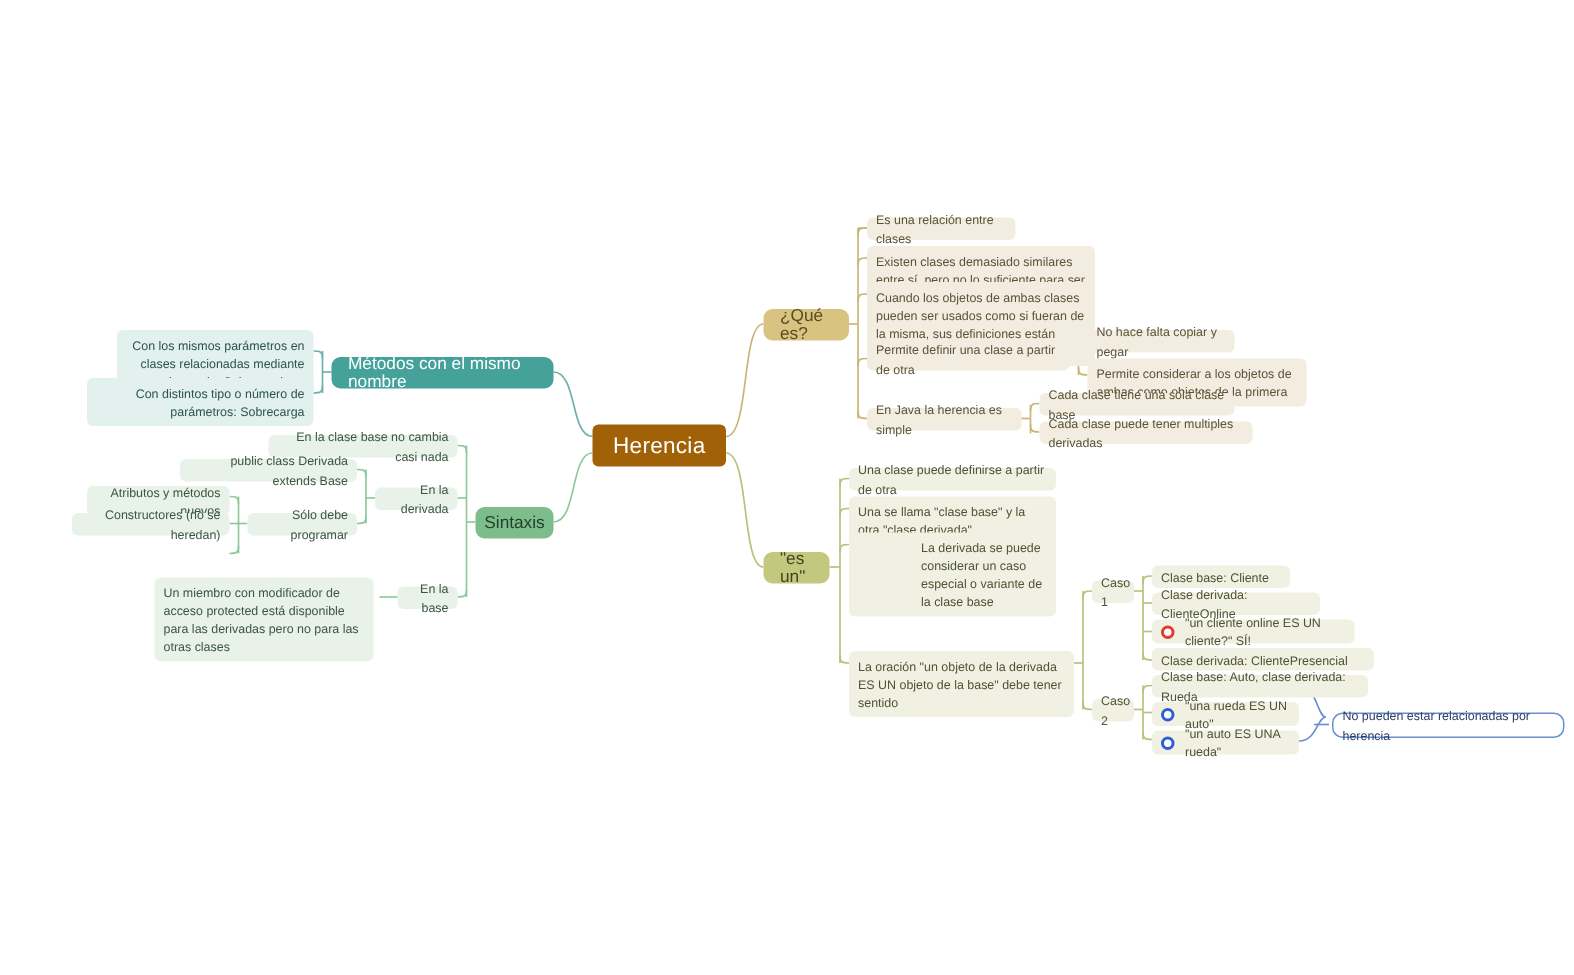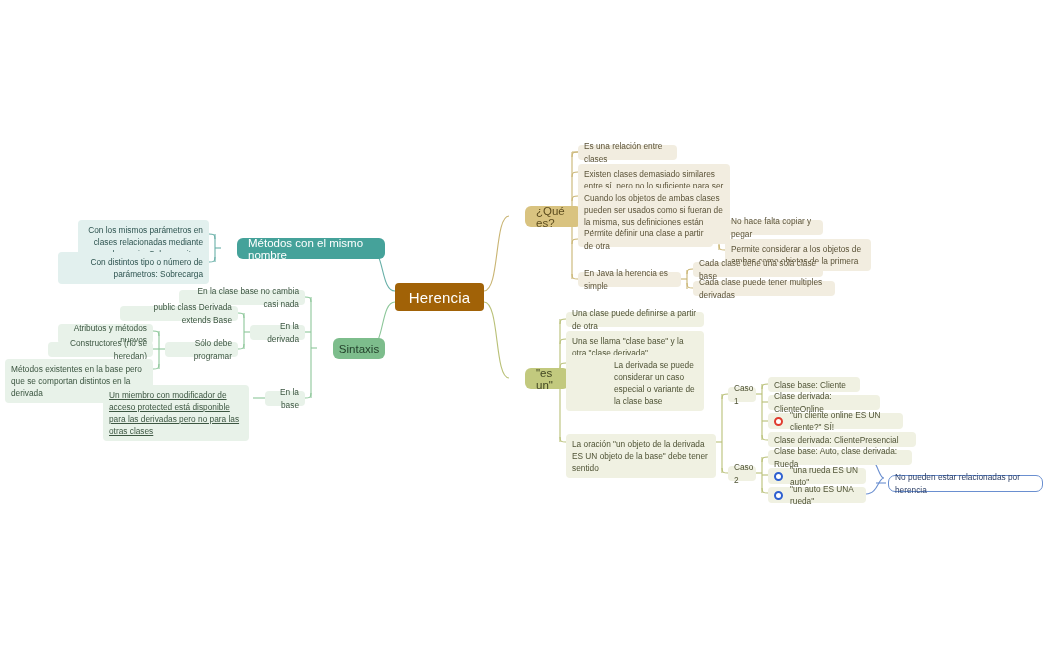--- a/index.html
+++ b/index.html
@@ -11,21 +11,21 @@
   .node{position:absolute;box-sizing:border-box;border-radius:5px;
         display:flex;align-items:center;}
   .node span.txt{display:block;}
 
   
   .central{background:#a16207;color:#ffffff;border-radius:4px;
            font-size:15px;letter-spacing:.2px;padding:9px 26px;
            justify-content:center;}
 
   
-  .main-node{font-size:11.5px;padding:5px 11px;border-radius:6px;justify-content:center;margin-left:16px;}
+  .main-node{font-size:11.5px;padding:5px 11px;border-radius:6px;justify-content:center;}
   .main-teal{background:#45a29a;color:#ffffff;border-radius:6px;}
   .main-green{background:#7dbd8c;color:#23402b;}
   .main-tan{background:#d9c380;color:#5b4b1d;}
   .main-olive{background:#c2c97e;color:#3f4420;}
 
   
   .leaf{font-size:8.3px;line-height:1.45;padding:4px 6px;border-radius:4px;}
   .leaf-tan{background:#f2ede0;color:#5b5338;}
   .leaf-olive{background:#f0f1e2;color:#4f5335;}
   .leaf-green{background:#e8f2e9;color:#3c5641;}
@@ -171,25 +171,22 @@
   </div>
 
   <div class="node leaf leaf-green al-r" style="left:58px;top:324px;width:95px;height:20px;">
     <span class="txt">Atributos y métodos nuevos</span>
   </div>
 
   <div class="node leaf leaf-green al-r" style="left:48px;top:342px;width:105px;height:15px;">
     <span class="txt">Constructores (no se heredan)</span>
   </div>
 
-  <div class="node leaf leaf-green al-l" style="left:5px;top:359px;width:148px;min-height:22px;">
-    <span class="txt">Métodos existentes en la base pero que se comportan distintos en la derivada</span>
-  </div>
-
-  <div class="node leaf leaf-green al-l" style="left:103px;top:385px;width:146px;min-height:30px;text-decoration:underline;">
+
+  <div class="node leaf leaf-green al-l" style="left:103px;top:385px;width:146px;min-height:30px;">
     <span class="txt">Un miembro con modificador de acceso protected está disponible para las derivadas pero no para las otras clases</span>
   </div>
 
   <div class="node main-node main-tan" style="left:509px;top:206px;width:57px;height:21px;">
     <span class="txt">¿Qué es?</span>
   </div>
 
   <div class="node leaf leaf-tan al-l" style="left:578px;top:145px;width:99px;height:15px;">
     <span class="txt">Es una relación entre clases</span>
   </div>

